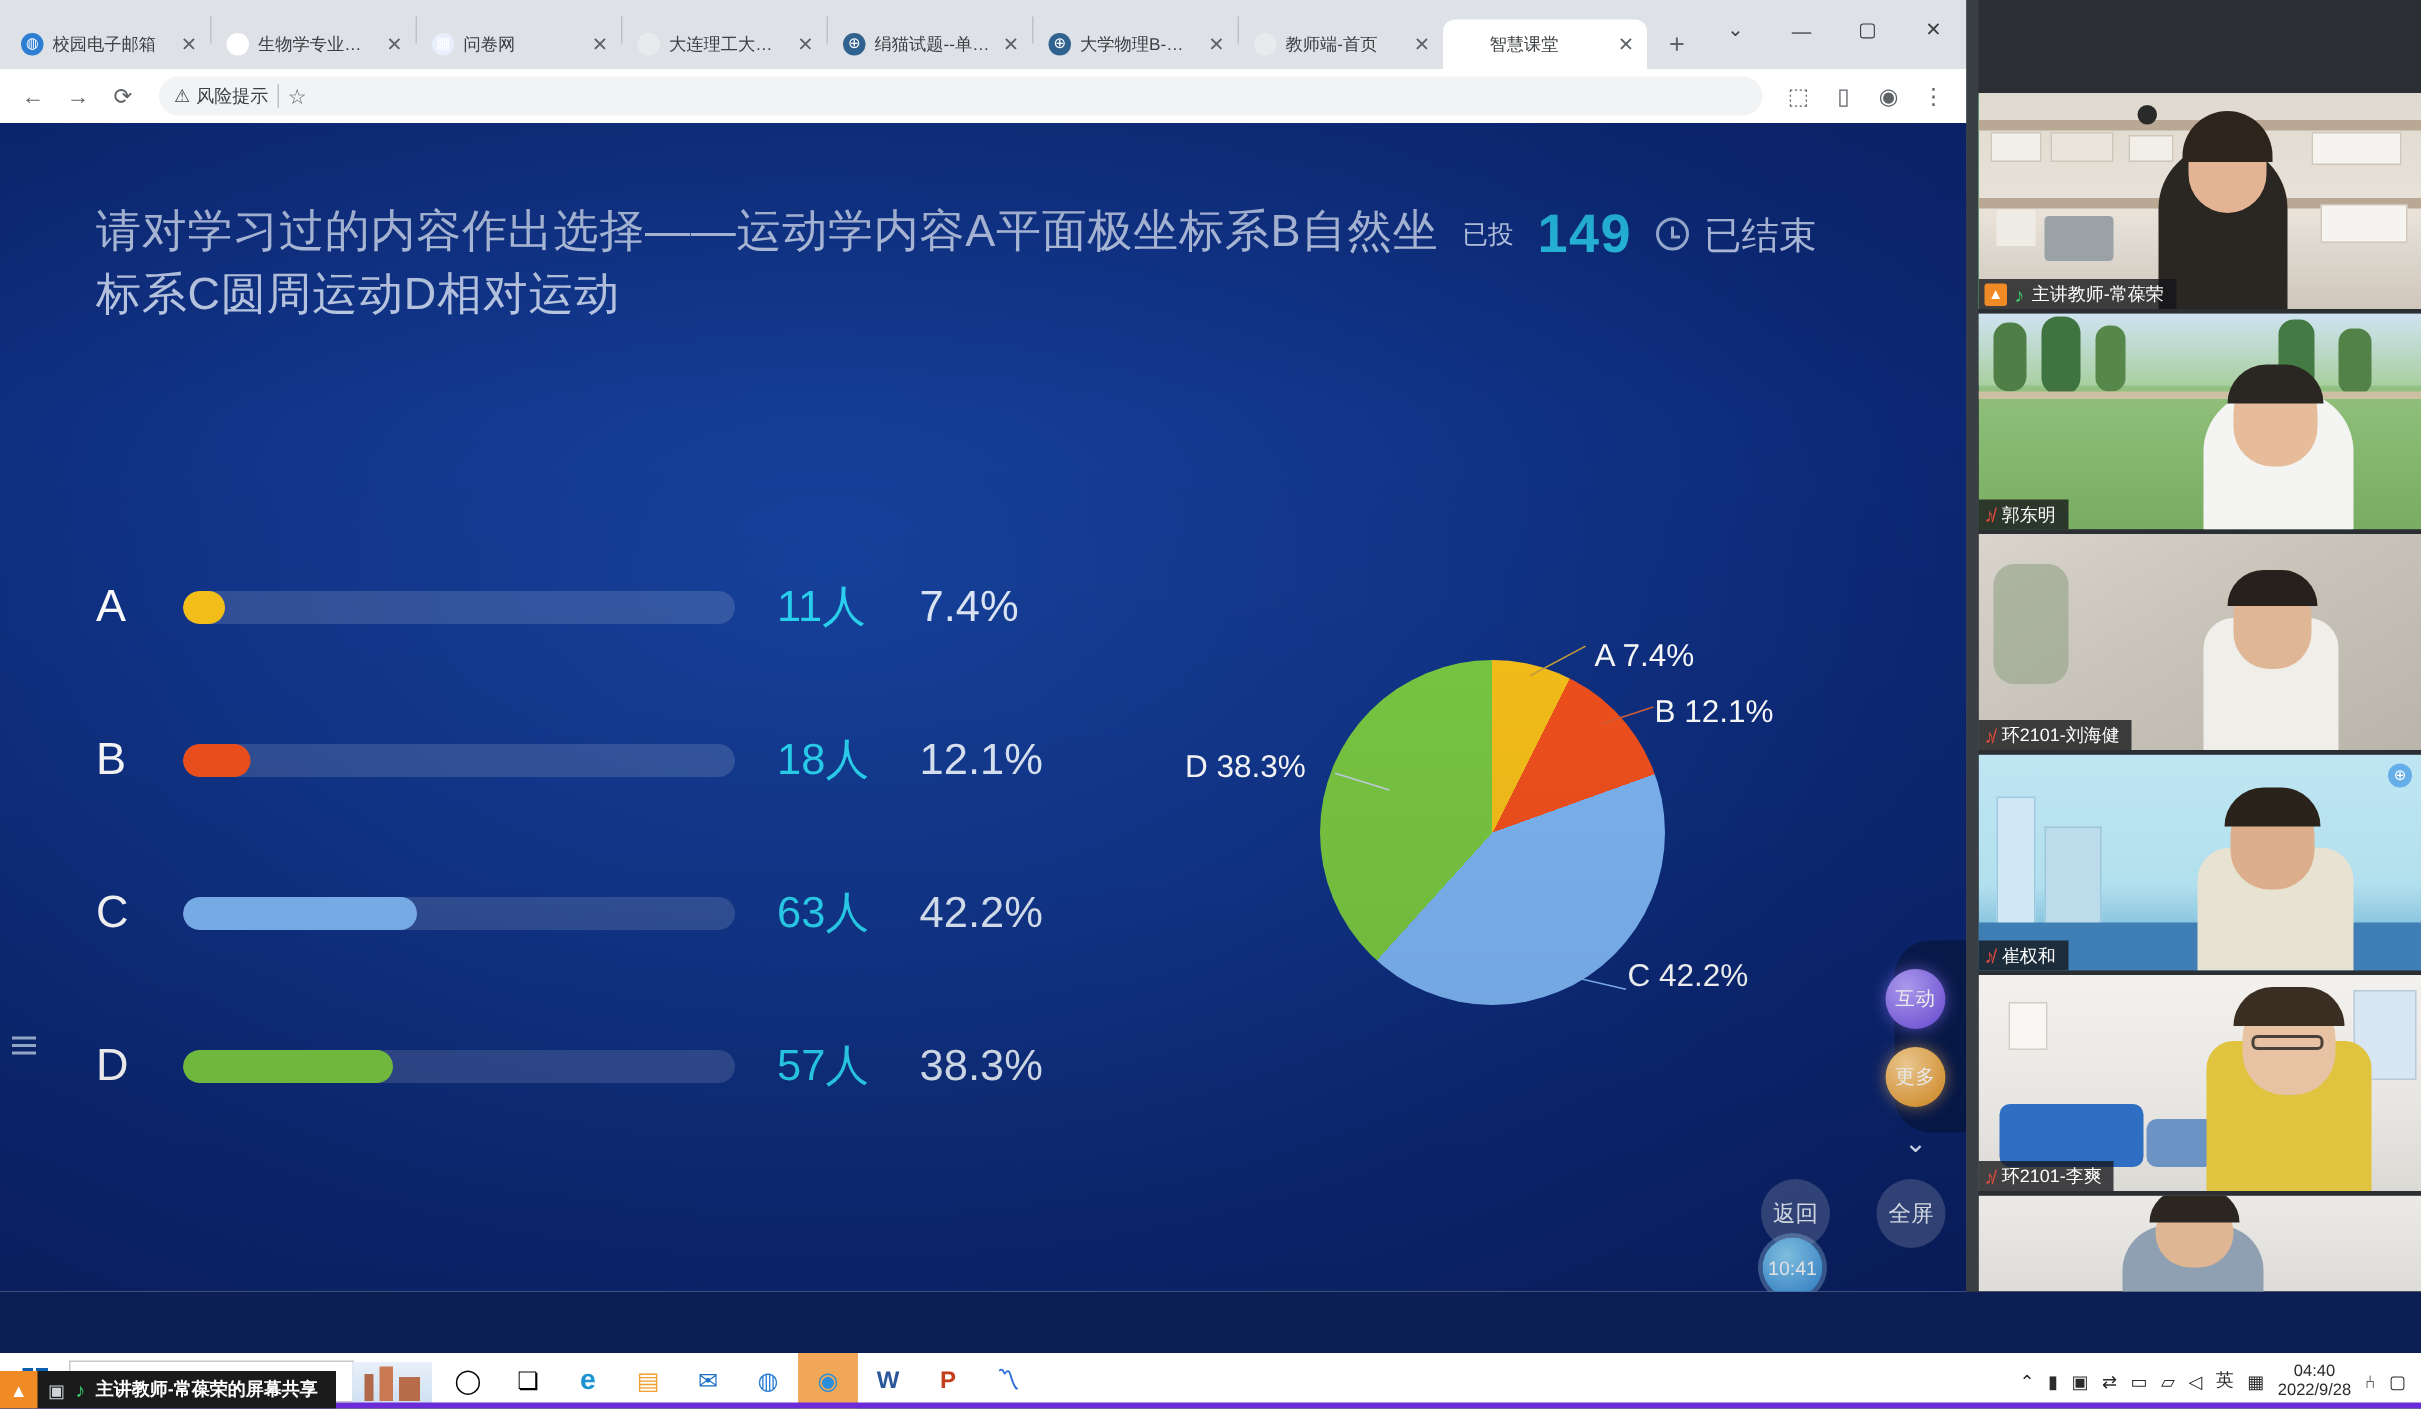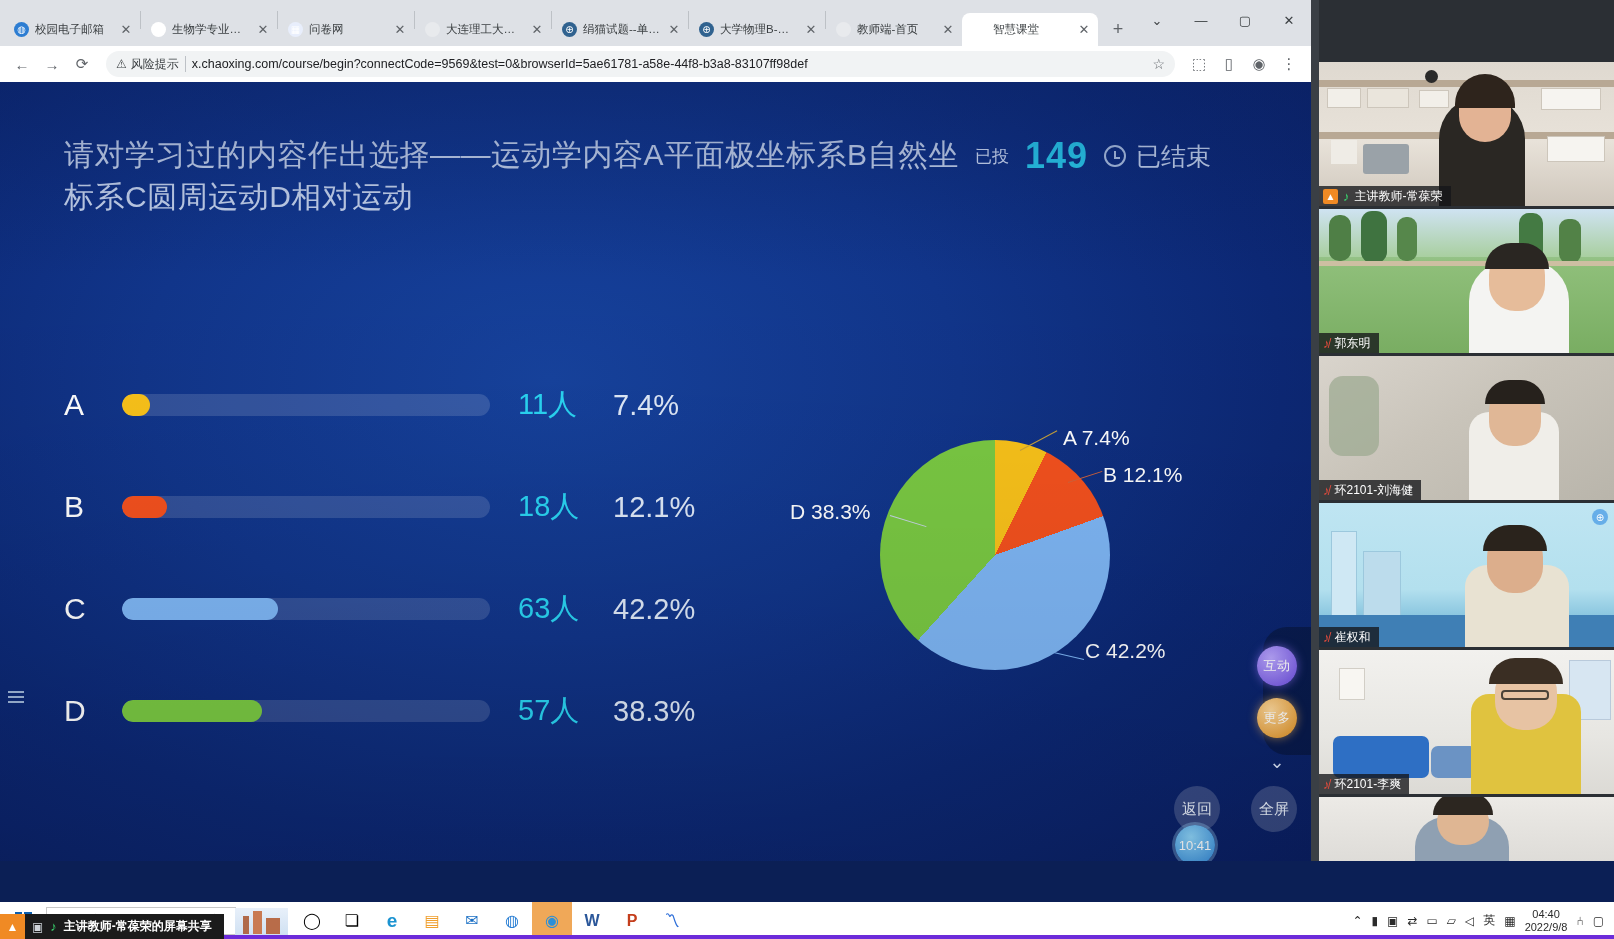--- a/index.html
+++ b/index.html
@@ -308,21 +308,20 @@
     <div class="toolbar">
       <div class="tbtn">←</div>
       <div class="tbtn">→</div>
       <div class="tbtn">⟳</div>
       <div class="omnibox">
         <span class="risk">
           <span>⚠</span>
           <span>风险提示</span>
         </span>
         <span class="omni-sep"></span>
-        <span class="omni-url">x.chaoxing.com/course/begin?connectCode=9569&amp;test=0&amp;browserId=5ae61781-a58e-44f8-b3a8-83107ff98def</span>
         <span class="omni-icons">
           <span>☆</span>
         </span>
       </div>
       <div class="tbtn">⬚</div>
       <div class="tbtn">▯</div>
       <div class="tbtn">◉</div>
       <div class="tbtn">⋮</div>
     </div>
 
@@ -540,21 +539,21 @@
       <span>▮</span>
       <span>▣</span>
       <span>⇄</span>
       <span>▭</span>
       <span>▱</span>
       <span>◁</span>
       <span>英</span>
       <span>▦</span>
       <span class="tray-clock">
         <span>04:40</span>
-        <span>2022/9/8</span>
+        <span>2022/9/28</span>
       </span>
       <span>⑃</span>
       <span>▢</span>
     </div>
   </div>
 
   <div class="sharebar">
     <span class="sq">▲</span>
     <span style="color:#cfd4da;">▣</span>
     <span class="mic-on">♪</span>

